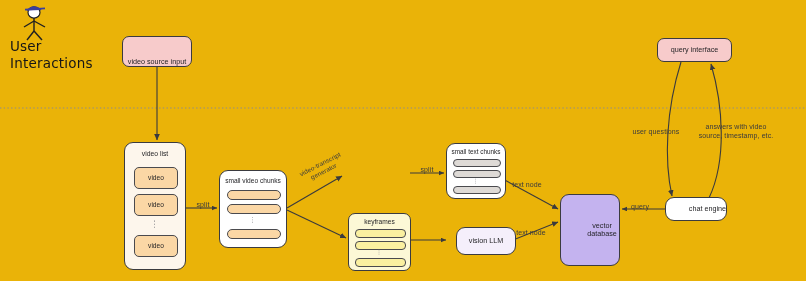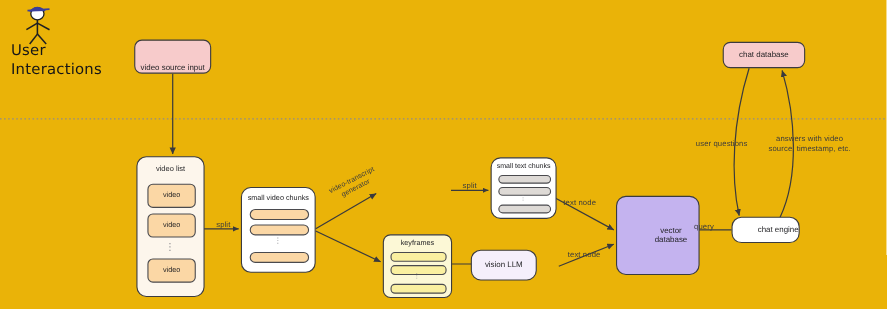--- a/index.html
+++ b/index.html
@@ -176,31 +176,31 @@
   </div>
 
   <div class="node bx-lemon" style="left:348px; top:213px; width:63px; height:58px;">
     <div class="container-title" style="top:4px; font-size:6.6px;">keyframes</div>
     <div class="node bx-yellow" style="left:6px; top:15px; width:51px; height:9px;"></div>
     <div class="node bx-yellow" style="left:6px; top:27px; width:51px; height:9px;"></div>
     <div class="dots" style="left:0; right:0; top:35px; font-size:6px;">⋮</div>
     <div class="node bx-yellow" style="left:6px; top:44px; width:51px; height:9px;"></div>
   </div>
 
-  <div class="node bx-lilac" style="left:428px; top:227px; width:60px; height:28px; font-size:7.2px;">
+  <div class="node bx-lilac" style="left:456px; top:227px; width:60px; height:28px; font-size:7.2px;">
     <span class="node-label">vision LLM</span>
   </div>
 
-  <div class="node bx-purple" style="left:560px; top:178px; width:76px; height:72px; font-size:7.2px;padding-left:24px;">
+  <div class="node bx-purple" style="left:560px; top:194px; width:60px; height:72px; font-size:7.2px;padding-left:24px;">
     <span class="node-label">vector
 database</span>
   </div>
 
   <div class="node bx-pink" style="left:657px; top:38px; width:75px; height:24px; font-size:7.2px;">
-    <span class="node-label">chat database</span>
+    <span class="node-label">query interface</span>
   </div>
 
   <div class="node bx-white" style="left:665px; top:197px; width:62px; height:24px; font-size:7.2px;">
     <span class="node-label">chat engine</span>
   </div>
 
   <div class="edge-label" style="left:190px; top:201px; width:26px;">split</div>
 
   <div class="edge-label rot" style="left:287px; top:160px; width:70px; transform:rotate(-27deg); font-size:6.4px;">video-transcript
 generator</div>

